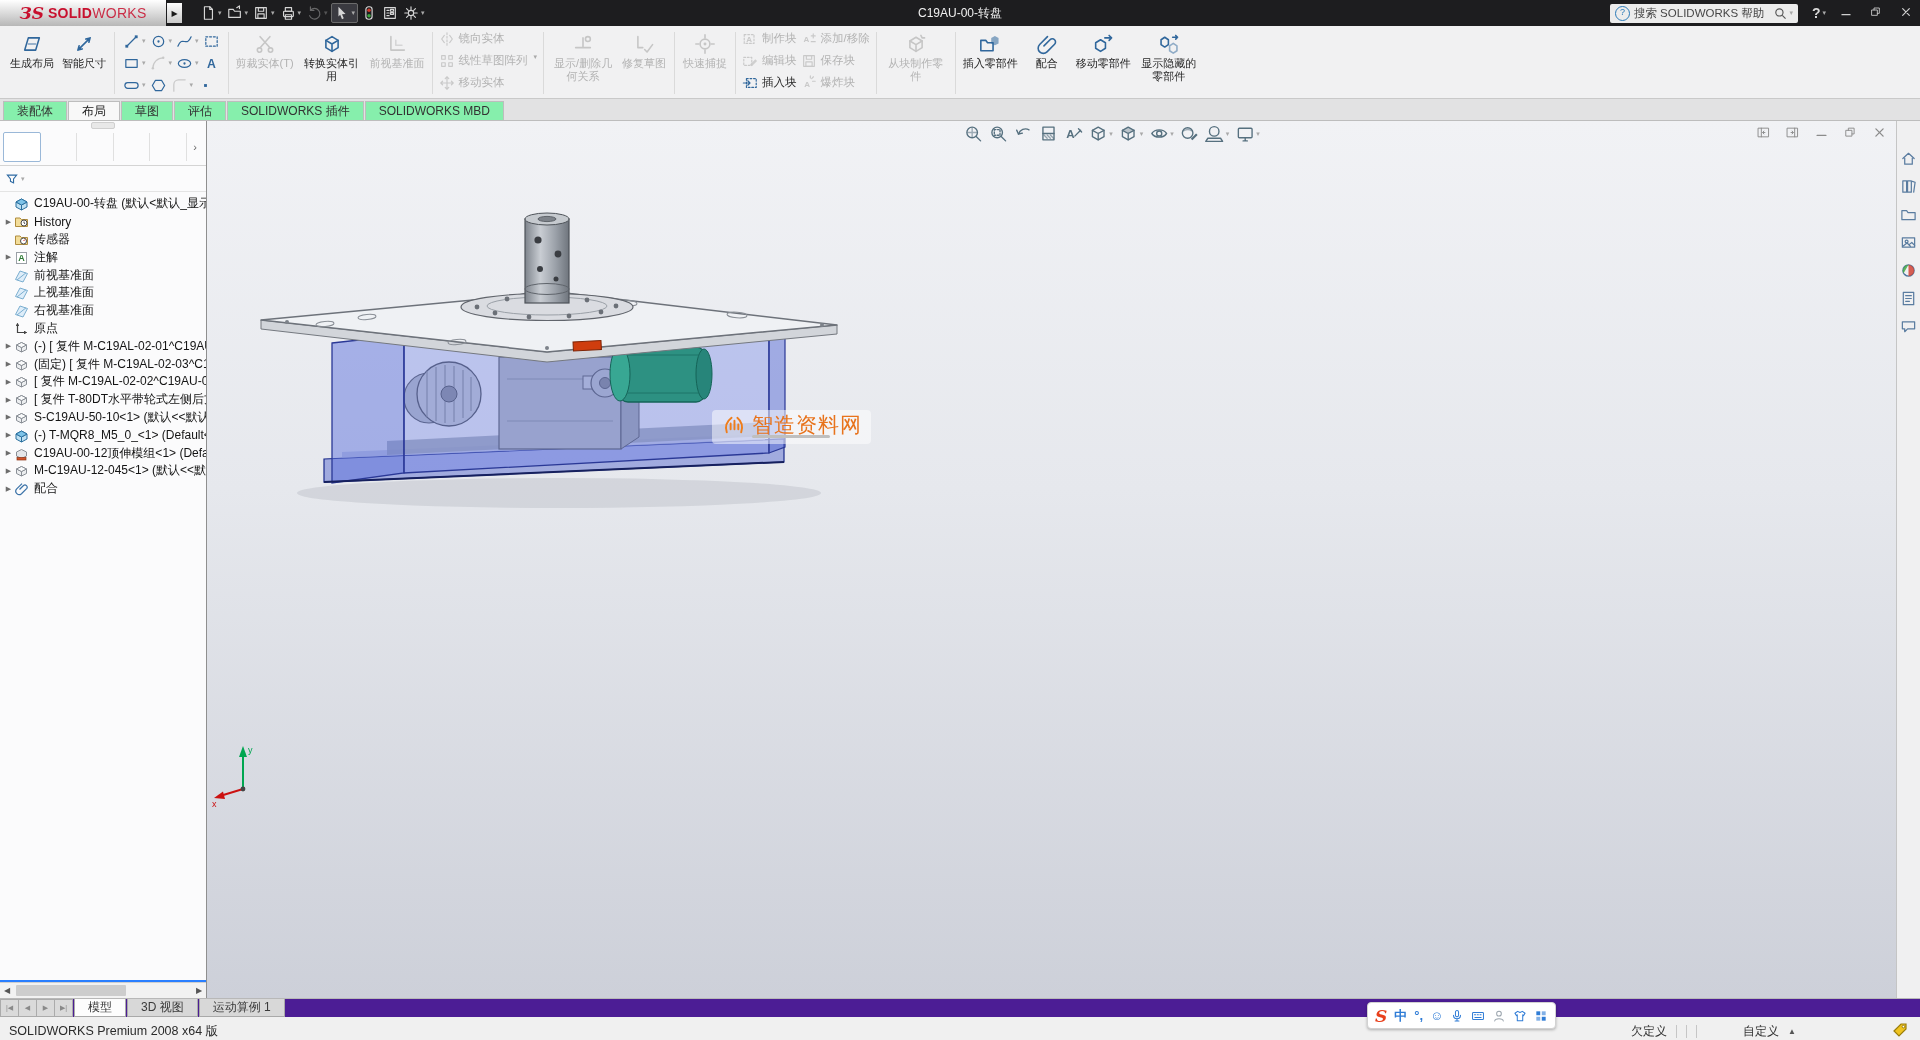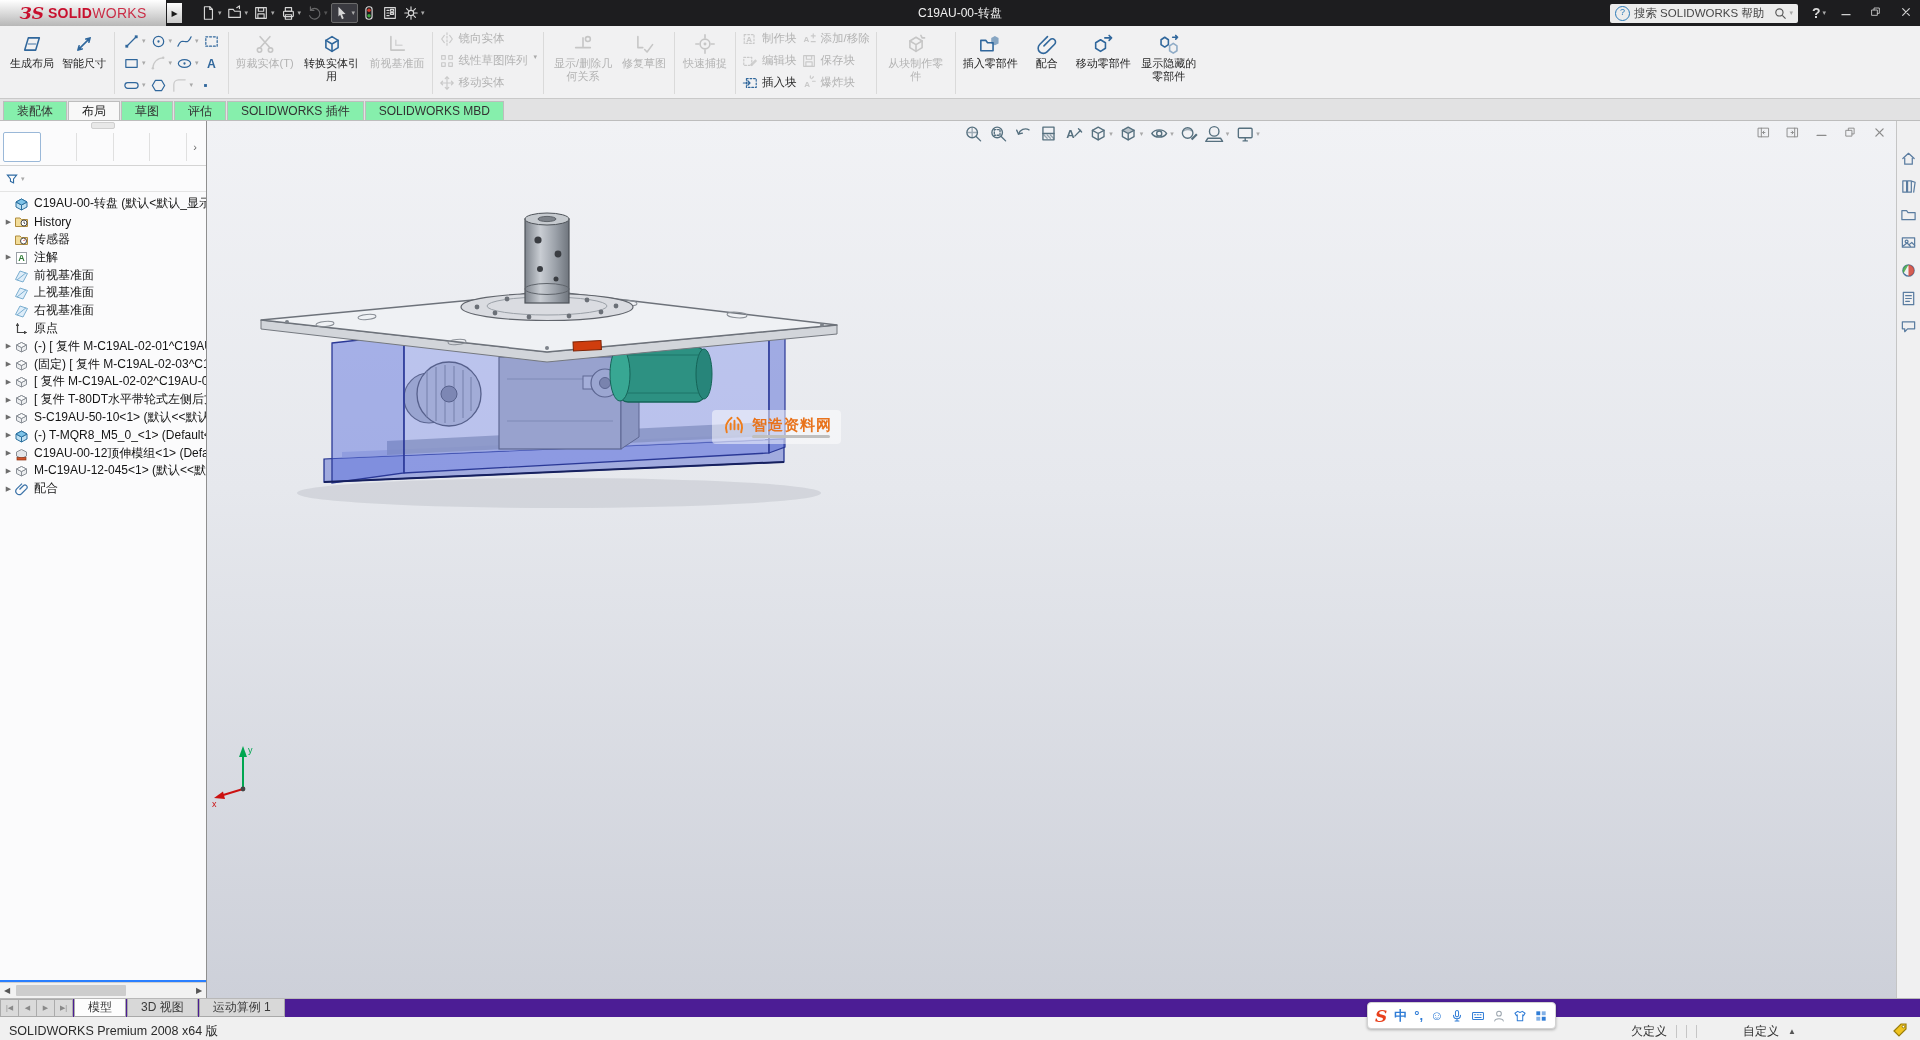--- a/index.html
+++ b/index.html
@@ -82,21 +82,21 @@
   .viewport{flex:1;position:relative;background:linear-gradient(180deg,#f1f2f5 0%,#e6e8ed 42%,#cdd0d9 100%);overflow:hidden;}
   .hud{position:absolute;top:2px;left:50%;transform:translateX(-50%);margin-left:60px;display:flex;align-items:center;color:#56707f;}
   .hud-btn{display:flex;align-items:center;padding:1px 3px;}
   .hud-btn svg{width:19px;height:19px}
   .doc-ctrls{position:absolute;top:5px;right:10px;display:flex;align-items:center;gap:16px;color:#8b8b8b;}
   .doc-ctrls svg{width:13px;height:13px}
   .model-svg{position:absolute;left:0;top:0;}
   .watermark{position:absolute;left:505px;top:289px;display:flex;align-items:center;gap:6px;padding:3px 9px;background:rgba(255,255,255,.5);border-radius:4px;}
   .wm-logo svg{width:25px;height:25px;}
   .wm-col{display:flex;flex-direction:column;}
-  .wm-text{font-size:15px;font-weight:bold;color:#e8731c;letter-spacing:1px;line-height:16px;}
+  .wm-text{font-size:21px;font-weight:normal;color:#e8731c;letter-spacing:1px;line-height:16px;}
   .wm-sub{width:78px;height:3px;background:#bfbfbf;border-radius:2px;margin-top:2px;}
   .triad{position:absolute;left:4px;top:620px;}
 
   
   .task-strip{width:23px;background:#f0f0f1;border-left:1px solid #c5c5c5;display:flex;flex-direction:column;align-items:center;padding-top:28px;gap:10px;color:#5a7ca0;}
   .task-strip .tbtn{width:18px;height:18px;display:flex;align-items:center;justify-content:center;}
   .task-strip svg{width:17px;height:17px}
 
   
   .sheet-row{height:18px;background:#4c1d95;border-top:1px solid #b8b8b8;display:flex;align-items:stretch;}

